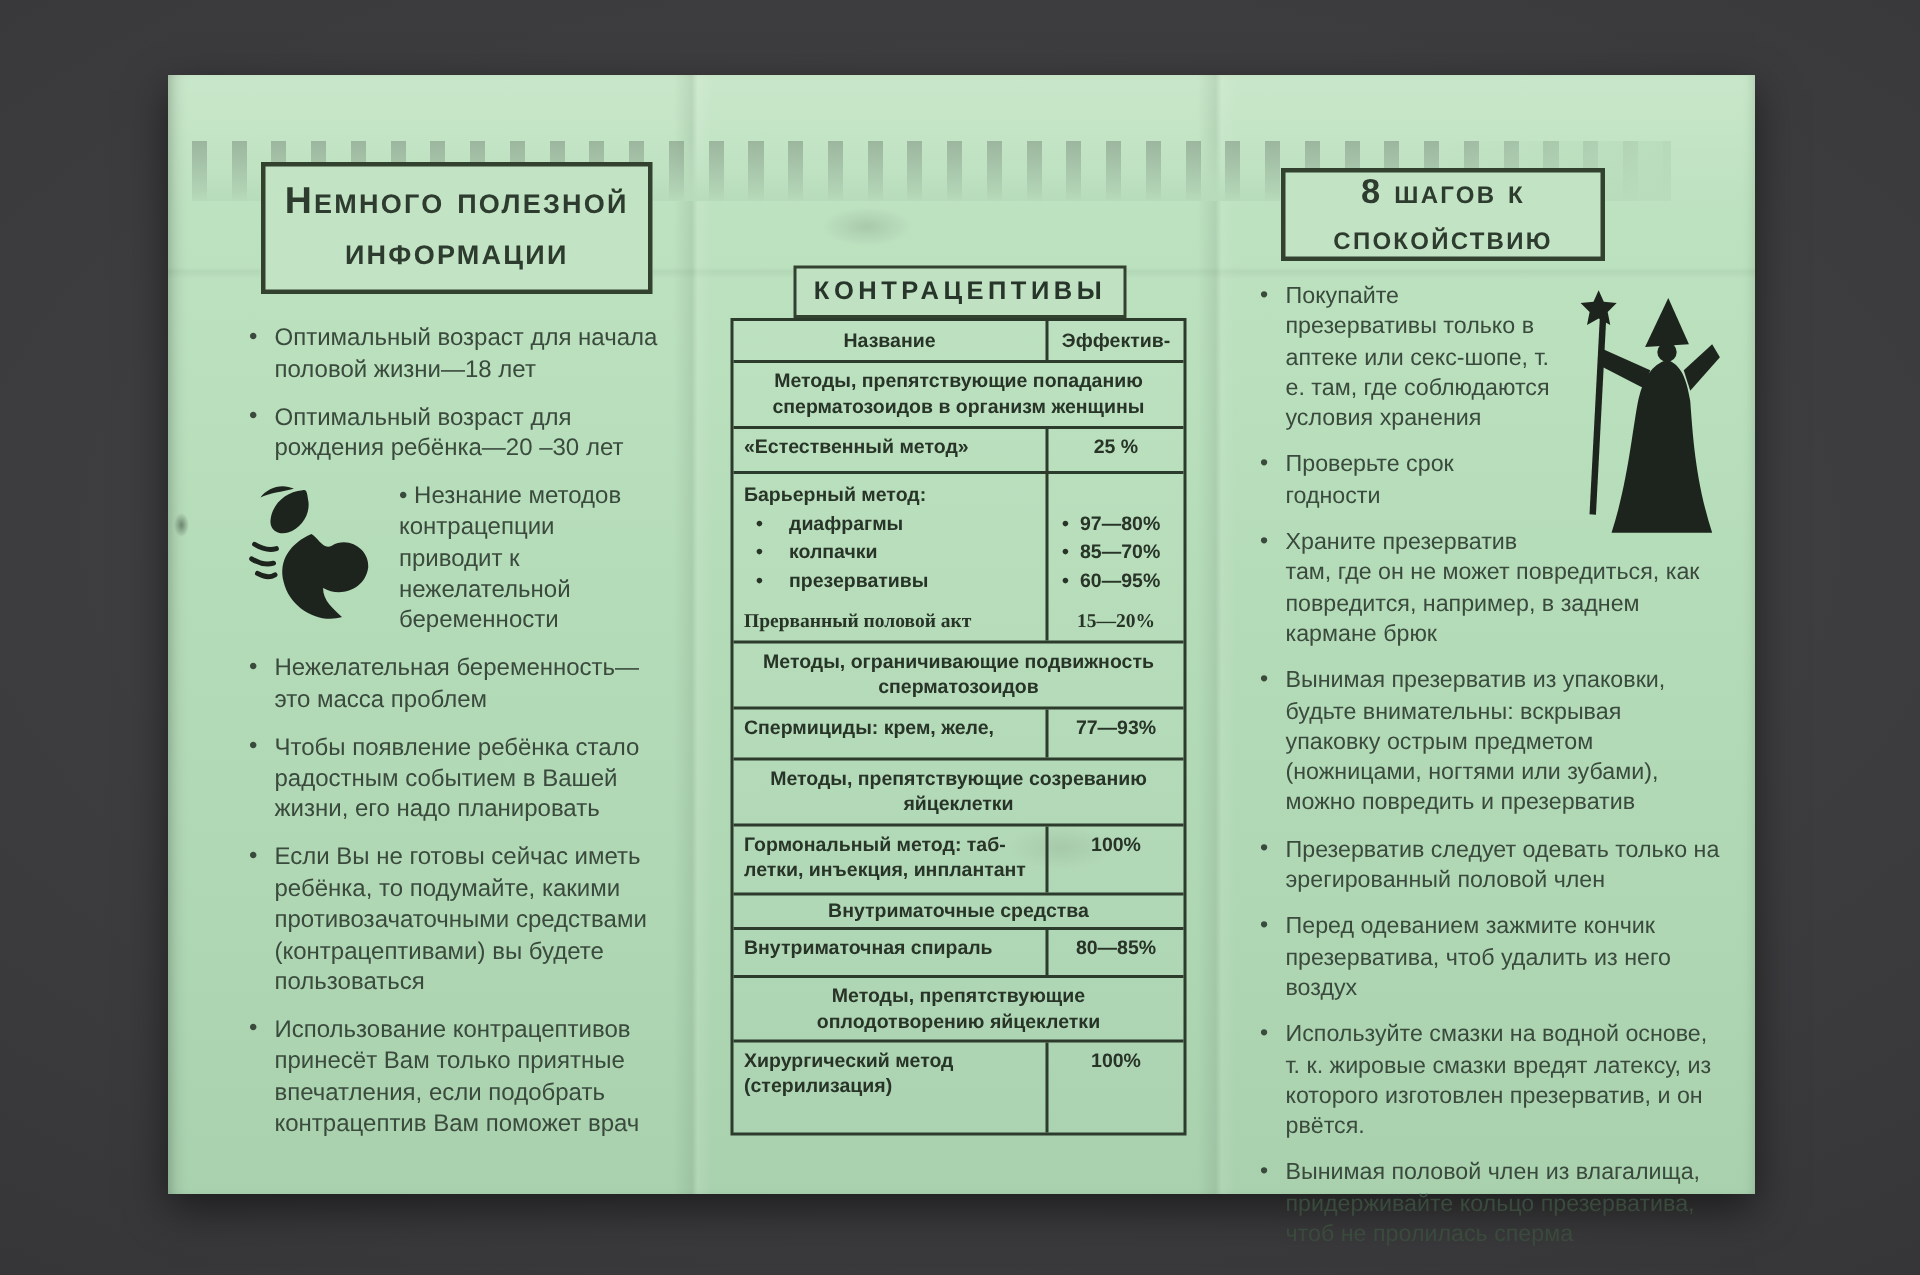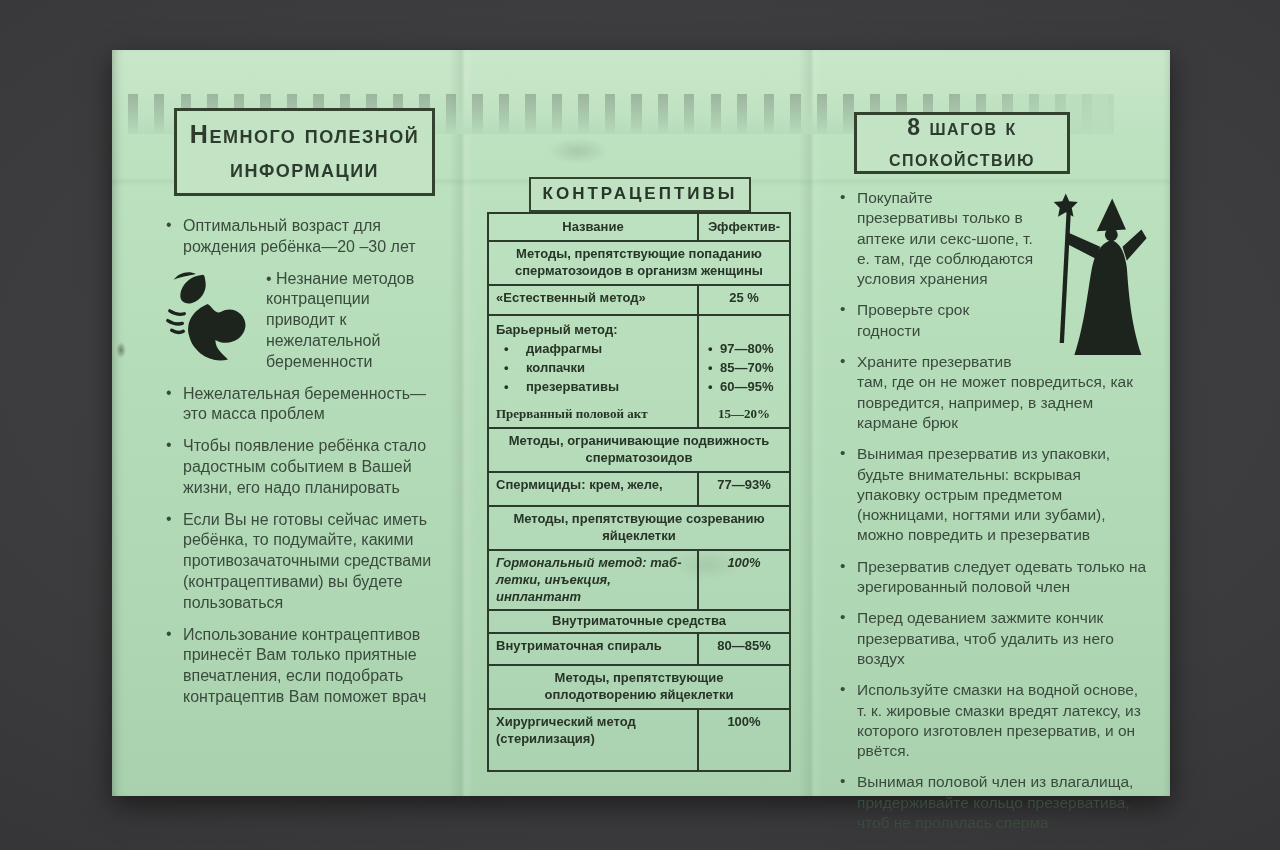--- a/index.html
+++ b/index.html
@@ -74,21 +74,21 @@
   .t-row { display:grid; grid-template-columns:1fr 92px; border-top:2px solid #2d3b2c; }
   .t-row:first-child { border-top:none; }
   .t-cell { padding:4px 7px; }
   .t-val { border-left:2px solid #2d3b2c; text-align:center; }
   .t-head .t-cell { text-align:left; min-height:26px; display:flex; align-items:center; justify-content:center; padding:2px; }
   .t-span > div { grid-column:1 / -1; text-align:center; padding:4px 10px; }
   .t-span.tall > div { min-height:42px; display:flex; align-items:center; justify-content:center; }
   .t-span.thin > div { padding:2px 4px; }
   .r-natural .t-cell { min-height:28px; }
   .r-sperm .t-cell { min-height:32px; }
-  .r-horm .t-cell { min-height:44px;font-style:italic; }
+  .r-horm .t-cell { min-height:44px; }
   .r-iud .t-cell { min-height:30px; }
   .r-surg .t-cell { min-height:60px; }
   .bar-title { line-height:19px; }
   .bar-spacer { height:19px; }
   .bar-item { position:relative; padding-left:30px; line-height:19px; }
   .t-val .bar-item { padding-left:14px; text-align:left; }
   .bar-item::before { content:"•"; position:absolute; left:8px; }
   .t-val .bar-item::before { left:2px; }
   .bar-footer { margin-top:9px; line-height:18px;font-family:Liberation Serif, serif; }
   .t-val .bar-footer { text-align:center; }
@@ -113,20 +113,21 @@
   <div class="top-strip"></div>
   <div class="smudge s1"></div>
   <div class="smudge s2"></div>
   <div class="smudge s3"></div>
 
   <div class="panel" id="panel-left">
     <div class="header-box">
       <div class="box-title">Немного полезной информации</div>
     </div>
     <div class="bullets">
+      <div class="li">Оптимальный возраст для начала половой жизни—18 лет</div>
       <div class="li">Оптимальный возраст для рождения ребёнка—20 –30 лет</div>
       <div style="overflow:visible;">
         <span class="mermaid-float">
           <svg viewBox="0 0 95 105" width="94" height="102" aria-hidden="true">
             <g fill="#1d241d" stroke="none">
               <path d="M38 4 C26 5 17 14 16 24 C15 31 21 35 28 33 C37 30 43 21 42 12 C41 6 41 3 38 4 Z"></path>
               <path d="M32 3 C24 -1 14 2 9 9 C15 6 24 5 32 3 Z"></path>
               <path d="M44 34 C30 40 21 52 25 67 C29 84 48 96 65 91 C59 85 52 80 52 71 C64 78 81 72 83 57 C84 45 70 35 58 42 C52 45 49 37 44 34 Z"></path>
             </g>
             <g fill="none" stroke="#1d241d" stroke-width="3.4" stroke-linecap="round">

